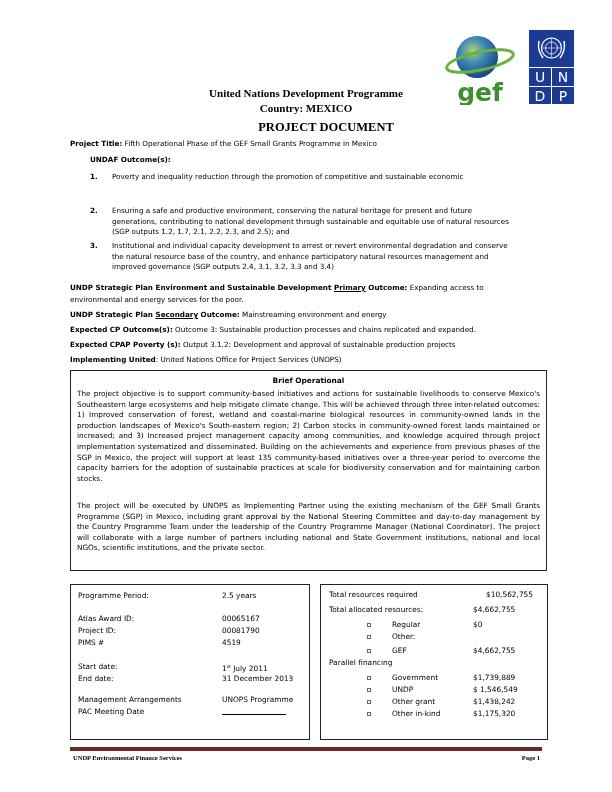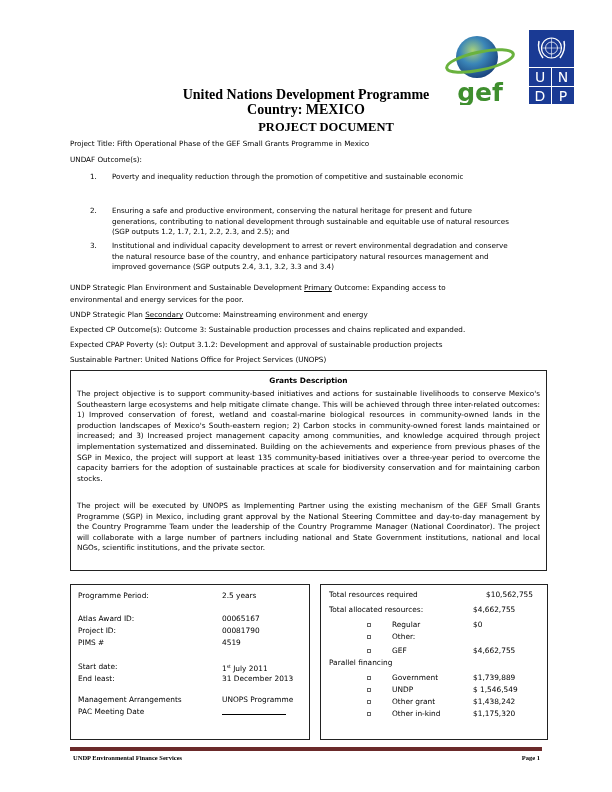--- a/index.html
+++ b/index.html
@@ -12,28 +12,28 @@
     #undp-logo { left: 529px; top: 30px; width: 45px; height: 74px; background: #1a3a94; }
     #undp-logo .emblem { position: absolute; left: 6px; top: 3px; width: 33px; height: 31px; }
     #undp-logo .divline { position: absolute; left: 0; top: 37px; width: 45px; height: 1px; background: #fff; }
     #undp-logo .vline { position: absolute; left: 22px; top: 38px; width: 1px; height: 36px; background: #fff; }
     #undp-logo .hline { position: absolute; left: 0; top: 56px; width: 45px; height: 1px; background: #fff; }
     #undp-logo .ltr { position: absolute; color: #fff; font-family: "DejaVu Sans", sans-serif;
                       font-size: 14px; line-height: 16px; width: 22px; text-align: center; }
 
     
     .title-line { left: 0; width: 612px; text-align: center; font-family: "Liberation Serif", serif;
-                  font-weight: bold; font-size: 14px; }
+                  font-weight: bold; font-size: 11px; }
     #title-org { top: 87px; }
     #title-country { top: 102px; }
     #title-doc { top: 120px; font-size: 12.5px; left: 20px; }
 
     
     .txt { font-family: "DejaVu Sans", sans-serif; font-size: 7.2px; line-height: 10.5px; }
-    .b { font-weight: normal; }
+    .b { font-weight: bold; }
     .u { text-decoration: underline; }
     .row { left: 70px; width: 480px; white-space: nowrap; }
     .olist { left: 90px; width: 460px; }
     .olist .num { position: absolute; left: 0; width: 16px; }
     .olist .body { position: absolute; left: 22px; width: 440px; }
 
     
     #brief-box { left: 70px; top: 370px; width: 477px; height: 201px; border: 1px solid #222; box-sizing: border-box; }
     #brief-title { position: absolute; left: 0; top: 5px; width: 100%; text-align: center;
                    font-weight: bold; font-size: 7.4px; }
@@ -88,21 +88,21 @@
 
 <div id="title-org" class="abs title-line">United Nations Development Programme</div>
 <div id="title-country" class="abs title-line">Country: MEXICO</div>
 <div id="title-doc" class="abs title-line">PROJECT DOCUMENT</div>
 
 <div class="abs row txt" style="top:139px;">
   <span class="b">Project Title:</span>
   <span>Fifth Operational Phase of the GEF Small Grants Programme in Mexico</span>
 </div>
 
-<div class="abs row txt b" style="top:155px;">UNDAF Outcome(s):</div>
+<div class="abs row txt b" style="top:155px;margin-left:20px;">UNDAF Outcome(s):</div>
 
 <div class="abs olist txt" style="top:172px;height:33px;">
   <span class="num b">1.</span>
   <div class="body">
     <div>Poverty and inequality reduction through the promotion of competitive and sustainable economic</div>
   </div>
 </div>
 <div class="abs olist txt" style="top:206px;height:33px;">
   <span class="num b">2.</span>
   <div class="body">
@@ -131,43 +131,43 @@
 
 <div class="abs row txt" style="top:325px;">
   <span class="b">Expected CP Outcome(s):</span><span>  Outcome 3: Sustainable production processes and chains replicated and expanded.</span>
 </div>
 
 <div class="abs row txt" style="top:340px;">
   <span class="b">Expected CPAP Poverty (s):</span><span> Output 3.1.2: Development and approval of sustainable production projects</span>
 </div>
 
 <div class="abs row txt" style="top:355px;">
-  <span class="b">Sustainable Partner</span><span>: United Nations Office for Project Services (UNOPS)</span>
+  <span class="b">Implementing United</span><span>: United Nations Office for Project Services (UNOPS)</span>
 </div>
 
 <div id="brief-box" class="abs txt">
-  <div id="brief-title">Grants Description</div>
+  <div id="brief-title">Brief Operational</div>
   <div class="brief-p" style="top:18px;">The project objective is to support community-based initiatives and actions for sustainable livelihoods to conserve Mexico's Southeastern large ecosystems and help mitigate climate change. This will be achieved through three inter-related outcomes: 1) Improved conservation of forest, wetland and coastal-marine biological resources in community-owned lands in the production landscapes of Mexico's South-eastern region; 2) Carbon stocks in community-owned forest lands maintained or increased; and 3) Increased project management capacity among communities, and knowledge acquired through project implementation systematized and disseminated. Building on the achievements and experience from previous phases of the SGP in Mexico, the project will support at least 135 community-based initiatives over a three-year period to overcome the capacity barriers for the adoption of sustainable practices at scale for biodiversity conservation and for maintaining carbon stocks.</div>
   <div class="brief-p" style="top:130px;">The project will be executed by UNOPS as Implementing Partner using the existing mechanism of the GEF Small Grants Programme (SGP) in Mexico, including grant approval by the National Steering Committee and day-to-day management by the Country Programme Team under the leadership of the Country Programme Manager (National Coordinator). The project will collaborate with a large number of partners including national and State Government institutions, national and local NGOs, scientific institutions, and the private sector.</div>
 </div>
 
 <div id="info-box" class="abs">
   <span class="kv" style="left:7px;top:6px;">Programme Period:</span>
   <span class="kv" style="left:151px;top:6px;">2.5 years</span>
 
   <span class="kv" style="left:7px;top:29px;">Atlas Award ID:</span>
   <span class="kv" style="left:151px;top:29px;">00065167</span>
   <span class="kv" style="left:7px;top:41px;">Project ID:</span>
   <span class="kv" style="left:151px;top:41px;">00081790</span>
   <span class="kv" style="left:7px;top:53px;">PIMS #</span>
   <span class="kv" style="left:151px;top:53px;">4519</span>
 
   <span class="kv" style="left:7px;top:77px;">Start date:</span>
   <span class="kv" style="left:151px;top:77px;"><span>1</span><sup style="font-size:4.5px;">st</sup><span> July 2011</span></span>
-  <span class="kv" style="left:7px;top:89px;">End least:</span>
+  <span class="kv" style="left:7px;top:89px;">End date:</span>
   <span class="kv" style="left:151px;top:89px;">31 December 2013</span>
 
   <span class="kv" style="left:7px;top:110px;">Management Arrangements</span>
   <span class="kv" style="left:151px;top:110px;">UNOPS Programme</span>
   <span class="kv" style="left:7px;top:122px;">PAC Meeting Date</span>
   <span class="blank-line" style="left:151px;top:128px;width:64px;"></span>
 </div>
 
 <div id="res-box" class="abs">
   <span class="kv" style="left:8px;top:5px;">Total resources required</span>

